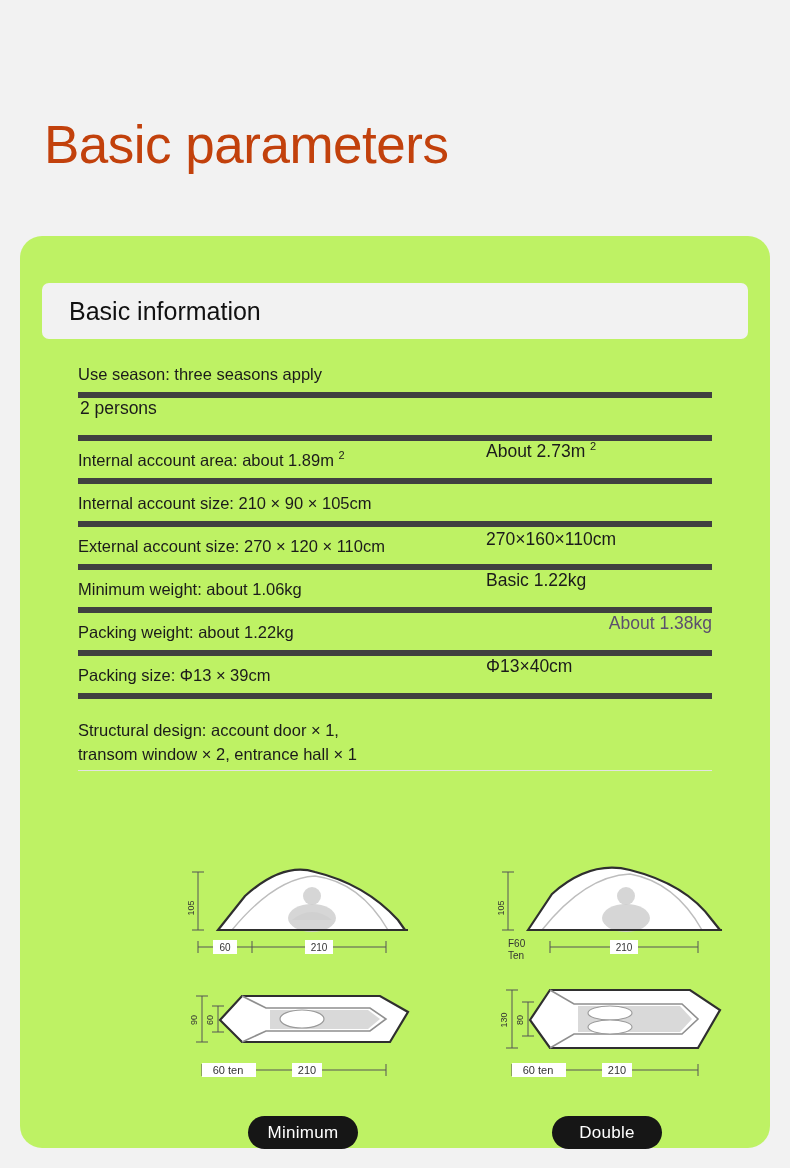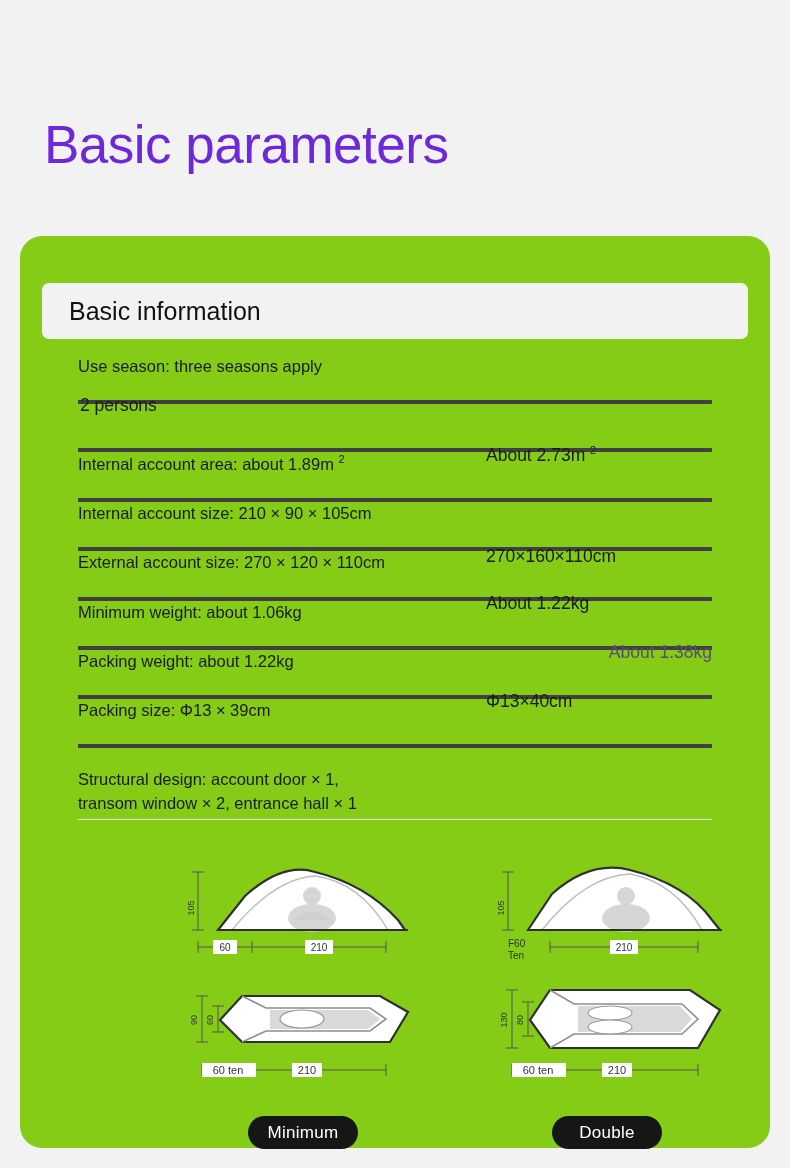--- a/index.html
+++ b/index.html
@@ -14,33 +14,33 @@
     font-family: "Liberation Sans", sans-serif;
     color: #111;
     overflow: hidden;
     position: relative;
   }
 
   .page-title {
     font-size: 53px;
     font-weight: 400;
     letter-spacing: -0.5px;
-    color: #6d28d9;
+    color: #c2410c;
     margin: 0;
     padding: 118px 0 0 44px;
     line-height: 1;
   }
 
   .card {
     position: absolute;
     left: 20px;
     top: 236px;
     width: 750px;
     height: 912px;
-    background: #84cc16;
+    background: #bef264;
     border-radius: 22px;
   }
 
   .section-header {
     margin: 47px 22px 0 22px;
     height: 56px;
     background: #f2f2f2;
     border-radius: 7px;
     display: flex;
     align-items: center;
@@ -52,23 +52,23 @@
   }
 
   .spec-table {
     margin: 16px 58px 0 58px;
     width: 634px;
   }
 
   .spec-row {
     display: flex;
     align-items: flex-end;
-    border-bottom: 4px solid #404040;
+    border-bottom: 6px solid #404040;
     min-height: 43px;
-    padding-bottom: 20px;
+    padding-bottom: 4px;
   }
 
   .spec-label {
     flex: 0 0 406px;
     font-size: 16.5px;
     color: #1b1b1b;
     line-height: 1.35;
     padding-bottom: 3px;
   }
   .spec-value {
@@ -162,21 +162,21 @@
       <div class="spec-label">Internal account size: 210 × 90 × 105cm</div>
     </div>
 
     <div class="spec-row">
       <div class="spec-label">External account size: 270 × 120 × 110cm</div>
       <div class="spec-value lift2">270×160×110cm</div>
     </div>
 
     <div class="spec-row">
       <div class="spec-label">Minimum weight: about 1.06kg</div>
-      <div class="spec-value lift">About 1.22kg</div>
+      <div class="spec-value lift">Basic 1.22kg</div>
     </div>
 
     <div class="spec-row">
       <div class="spec-label">Packing weight: about 1.22kg</div>
       <div class="spec-value purple lift">About 1.38kg</div>
     </div>
 
     <div class="spec-row">
       <div class="spec-label">Packing size: Φ13 × 39cm</div>
       <div class="spec-value lift">Φ13×40cm</div>

